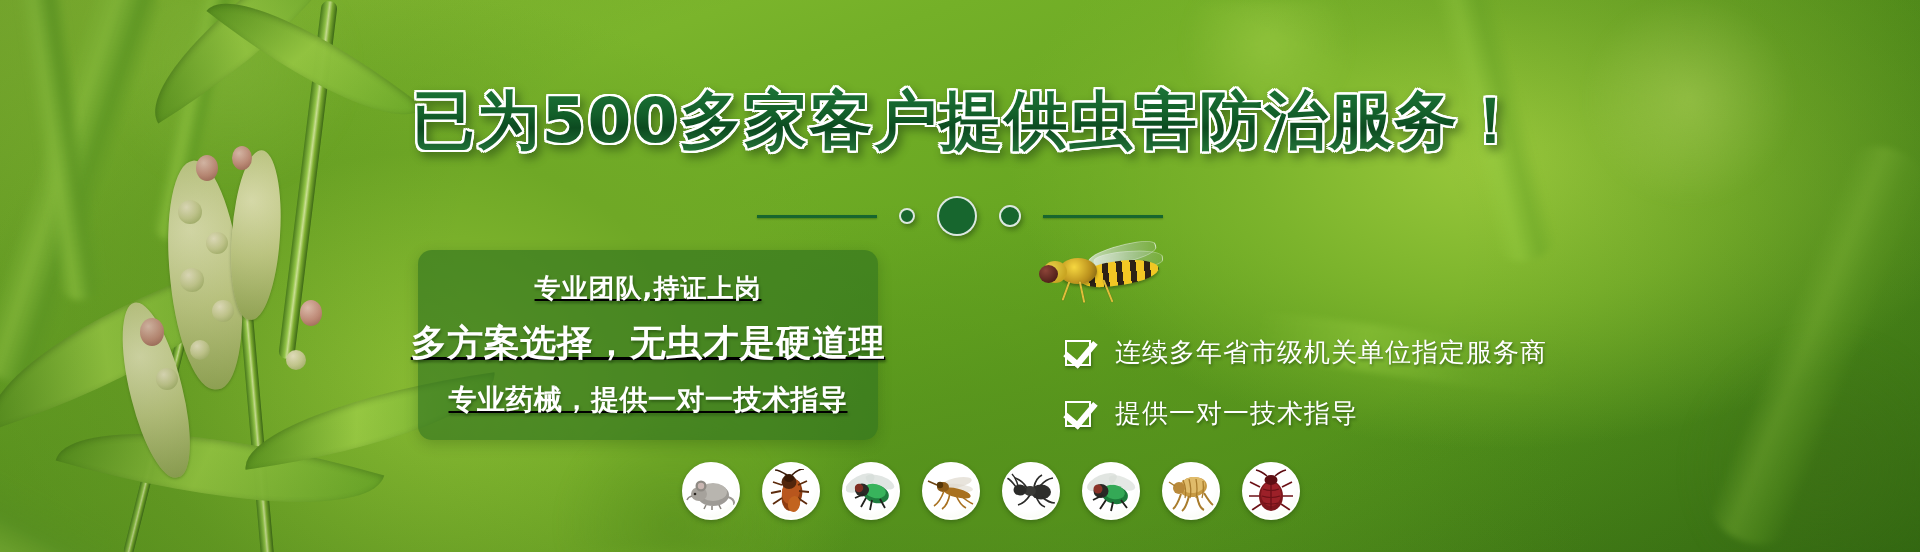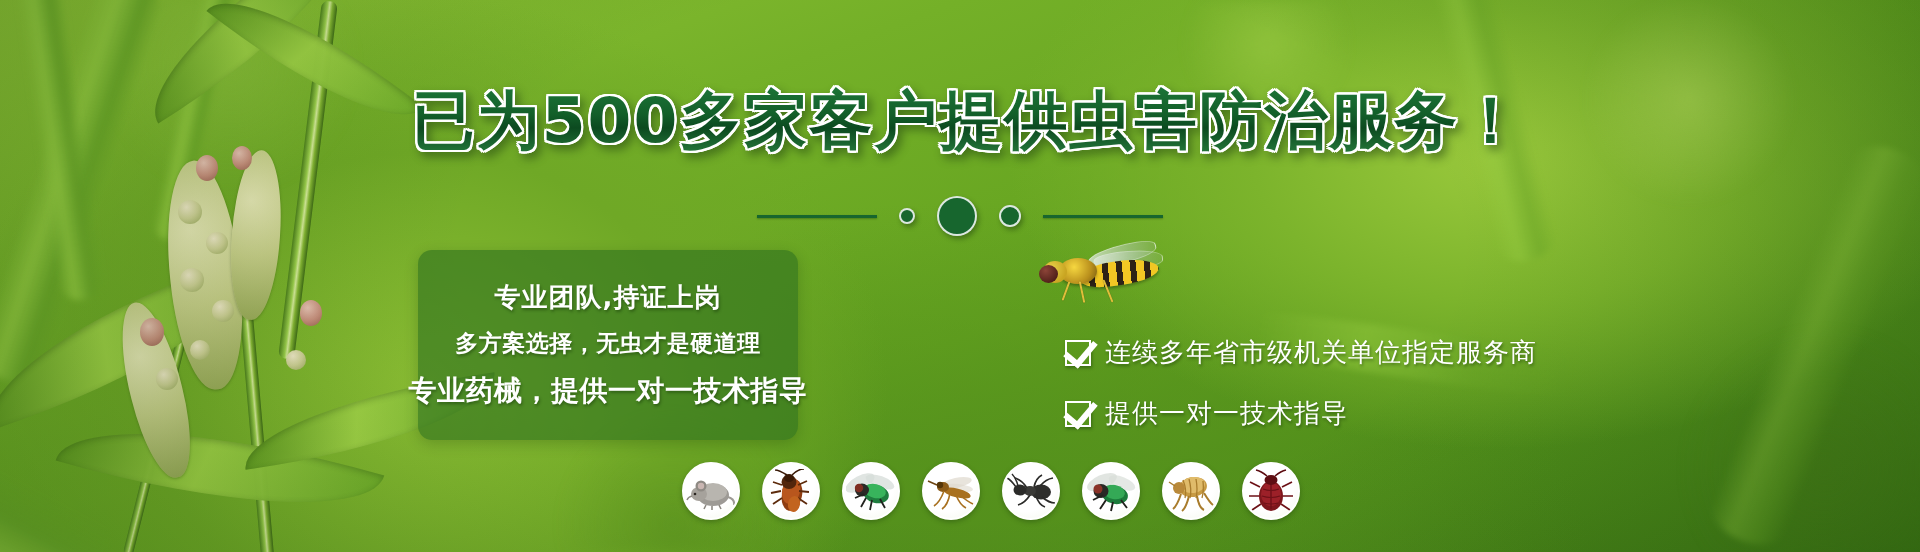--- a/index.html
+++ b/index.html
@@ -170,56 +170,57 @@
     width: 120px; height: 3px;
     background: #17662e;
     box-shadow: 0 1px 2px rgba(20,50,10,0.35);
   }
 
   
   .panel {
     position: absolute;
     left: 418px;
     top: 250px;
-    width: 380px;
+    width: 460px;
     height: 190px;
     border-radius: 14px;
     background: rgba(47,113,30,0.62);
     box-shadow: 0 4px 14px rgba(15,45,5,0.22);
     display: flex;
     flex-direction: column;
     justify-content: center;
     align-items: center;
     gap: 13px;
     padding: 8px 10px;
+    text-decoration: underline;
   }
   .panel-line {
     color: #ffffff;
     font-family: "DejaVu Sans", "Liberation Sans", sans-serif;
     font-weight: 700;
     white-space: nowrap;
     text-shadow: 1px 2px 3px rgba(15,45,5,0.45);
   }
   .panel-line.l1 { font-size: 26px; letter-spacing: 1px; }
-  .panel-line.l2 { font-size: 23px; letter-spacing: 0.5px; }
+  .panel-line.l2 { font-size: 36px; letter-spacing: 0.5px; }
   .panel-line.l3 { font-size: 28px; letter-spacing: 0.5px; }
 
   
   .bullets {
     position: absolute;
     left: 1065px;
     top: 335px;
     display: flex;
     flex-direction: column;
     gap: 26px;
   }
   .bullet {
     display: flex;
     align-items: center;
-    gap: 14px;
+    gap: 24px;
   }
   .check-box {
     position: relative;
     width: 26px; height: 26px;
     border: 2px solid #ffffff;
     flex: 0 0 auto;
     box-shadow: 1px 2px 3px rgba(15,45,5,0.4);
   }
   .check-box::after {
     content: "";

